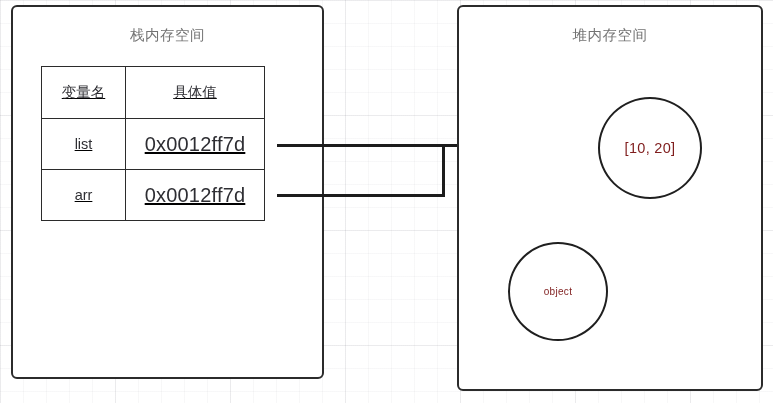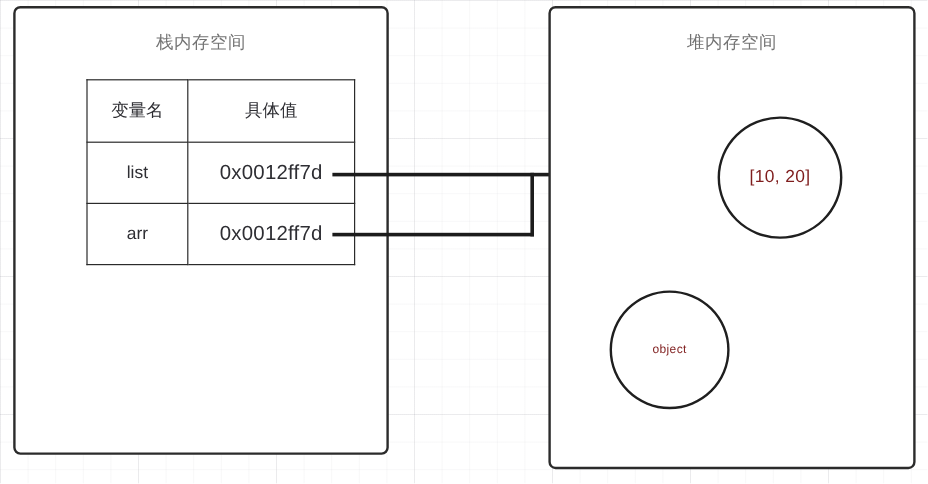--- a/index.html
+++ b/index.html
@@ -41,40 +41,41 @@
     color: #737373;
     letter-spacing: 0.5px;
     white-space: nowrap;
   }
   #stack-title { top: 19px; }
   #heap-title  { top: 19px; }
 
   
   #var-table {
     position: absolute;
-    left: 72px;
+    left: 41px;
     top: 66px;
     width: 221px;
     border-collapse: collapse;
     table-layout: fixed;
     background: #fff;
+    text-decoration: underline;
   }
   #var-table td, #var-table th {
     border: 1.8px solid #2b2b2b;
     text-align: center;
     font-weight: normal;
     color: #2e2e33;
     padding: 0;
     background: #fff;
   }
   #var-table .col-name { width: 83px; }
   #var-table .col-val  { width: 138px; }
   #var-table thead td { height: 51px; font-size: 14.5px; }
   #var-table tbody td { height: 50px; font-size: 14.5px; margin-top: 47px; }
-  #var-table tbody td.addr { font-size: 17px; letter-spacing: 0.2px; }
+  #var-table tbody td.addr { font-size: 20px; letter-spacing: 0.2px; }
 
   
   .edge {
     position: absolute;
     background: #1c1c1c;
   }
   .edge.h { height: 2.5px; }
   .edge.v { width: 2.5px; }
 
   .arrow-head {

